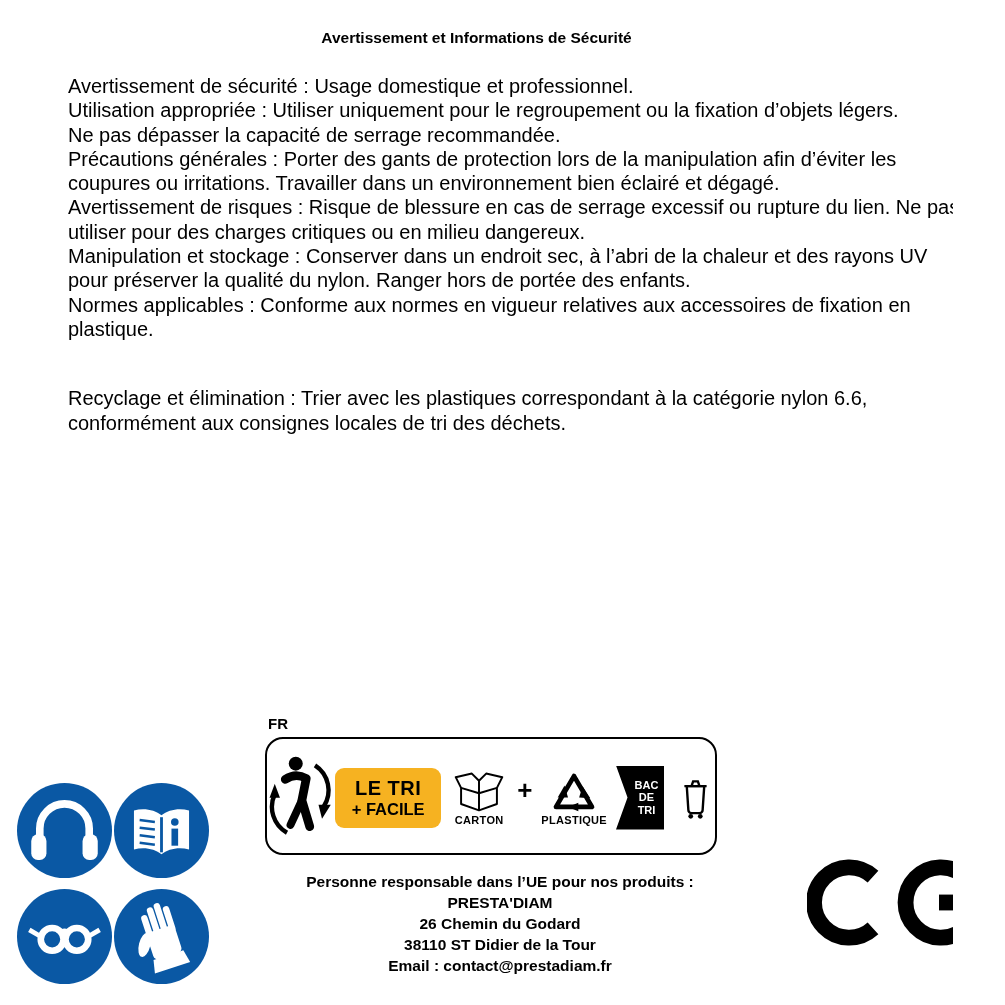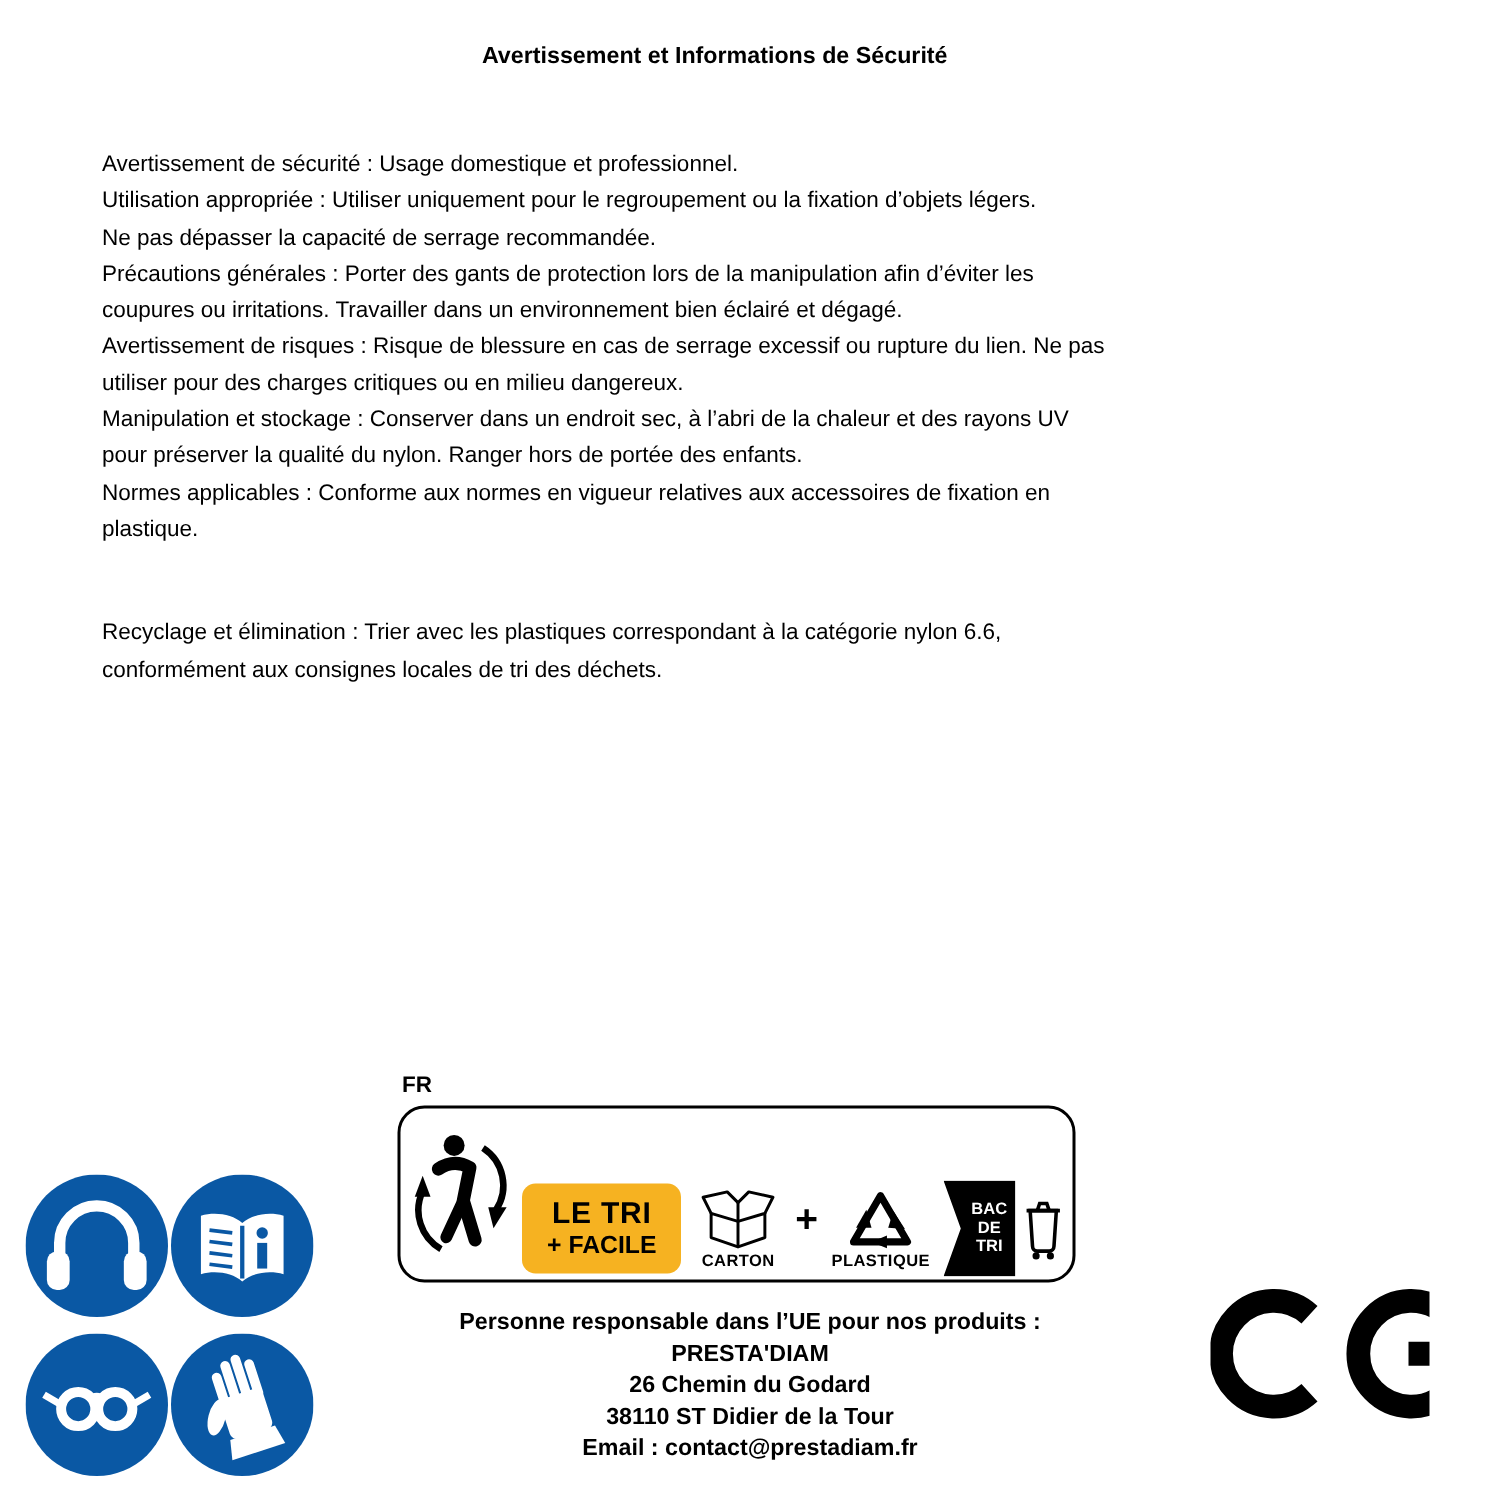--- a/index.html
+++ b/index.html
@@ -3,47 +3,47 @@
 <meta charset="utf-8">
 <style>
   * { margin:0; padding:0; box-sizing:border-box; }
   html, body { background:#ffffff; }
   body { width:1005px; height:1005px; font-family:"Liberation Sans", sans-serif; color:#000; }
   .page { position:relative; width:953px; height:1005px; background:#fff; overflow:hidden; }
 
   .doc-title { position:absolute; top:29px; left:0; width:100%; text-align:center;
                font-size:15.5px; font-weight:bold; }
 
-  .body-text { position:absolute; top:98px; left:68px; width:915px;
-               font-size:15px; line-height:24.3px; font-weight:400; }
+  .body-text { position:absolute; top:74px; left:68px; width:915px;
+               font-size:20px; line-height:24.3px; font-weight:400; }
   .body-text p { white-space:pre-line; margin:0; }
   .body-text p.gap { margin-top:45px; }
 
   
   .icon-grid { position:absolute; left:17px; top:783px; display:grid;
                grid-template-columns:95px 95px; grid-auto-rows:95px; column-gap:2px; row-gap:11px; }
   .picto svg { width:95px; height:95px; display:block; }
 
   
   .fr-tag { position:absolute; left:268px; top:715px; font-size:15px; font-weight:bold; }
   .triman-label { position:absolute; left:265px; top:737px; width:452px; height:118px;
                   border:2px solid #000; border-radius:18px; background:#fff;
                   display:flex; overflow:hidden; }
   .logo-col { width:86px; display:flex; align-items:center; justify-content:center; }
-  .main-col { flex:1; display:flex; flex-direction:row;align-items:flex-end; }
+  .main-col { flex:1; display:flex; flex-direction:row; }
   .mat-row { flex:1; display:flex; align-items:center; gap:9px; padding:5px 4px 2px 0; }
   .letri-badge { background:#F6B221; border-radius:9px; width:106px; height:60px; flex:0 0 auto;
                  display:flex; flex-direction:column; align-items:center; justify-content:center;
                  font-weight:800; color:#000; }
   .letri-l1 { font-size:20px; letter-spacing:.5px; }
   .letri-l2 { font-size:16.5px; }
   .mat-item { display:flex; flex-direction:column; align-items:center; }
   .mat-label { font-size:11px; font-weight:bold; letter-spacing:.3px; margin-top:1px; }
   .plus-sign { font-size:26px; font-weight:bold; margin-bottom:14px; }
-  .bac-tag { margin-left:auto; display:flex; align-items:center; gap:5px; margin-right:2px; }
+  .bac-tag { margin-left:auto; display:flex; align-items:center; gap:18px; margin-right:2px; }
   .bac-banner { width:48px; height:64px; background:#000; color:#fff;
                 clip-path:polygon(0 0,100% 0,100% 100%,0 100%,24% 50%);
                 display:flex; flex-direction:column; align-items:center; justify-content:center;
                 padding-left:13px; font-size:11px; font-weight:bold; line-height:1.15; }
   .strip { height:26px; background:#F6B221; display:flex; align-items:center; justify-content:center;
            font-style:italic; font-weight:bold; font-size:14.5px; color:#222; }
 
   .responsible { position:absolute; left:255px; top:871px; width:490px; text-align:center;
                  font-weight:bold; font-size:15.5px; line-height:21px; }
 

